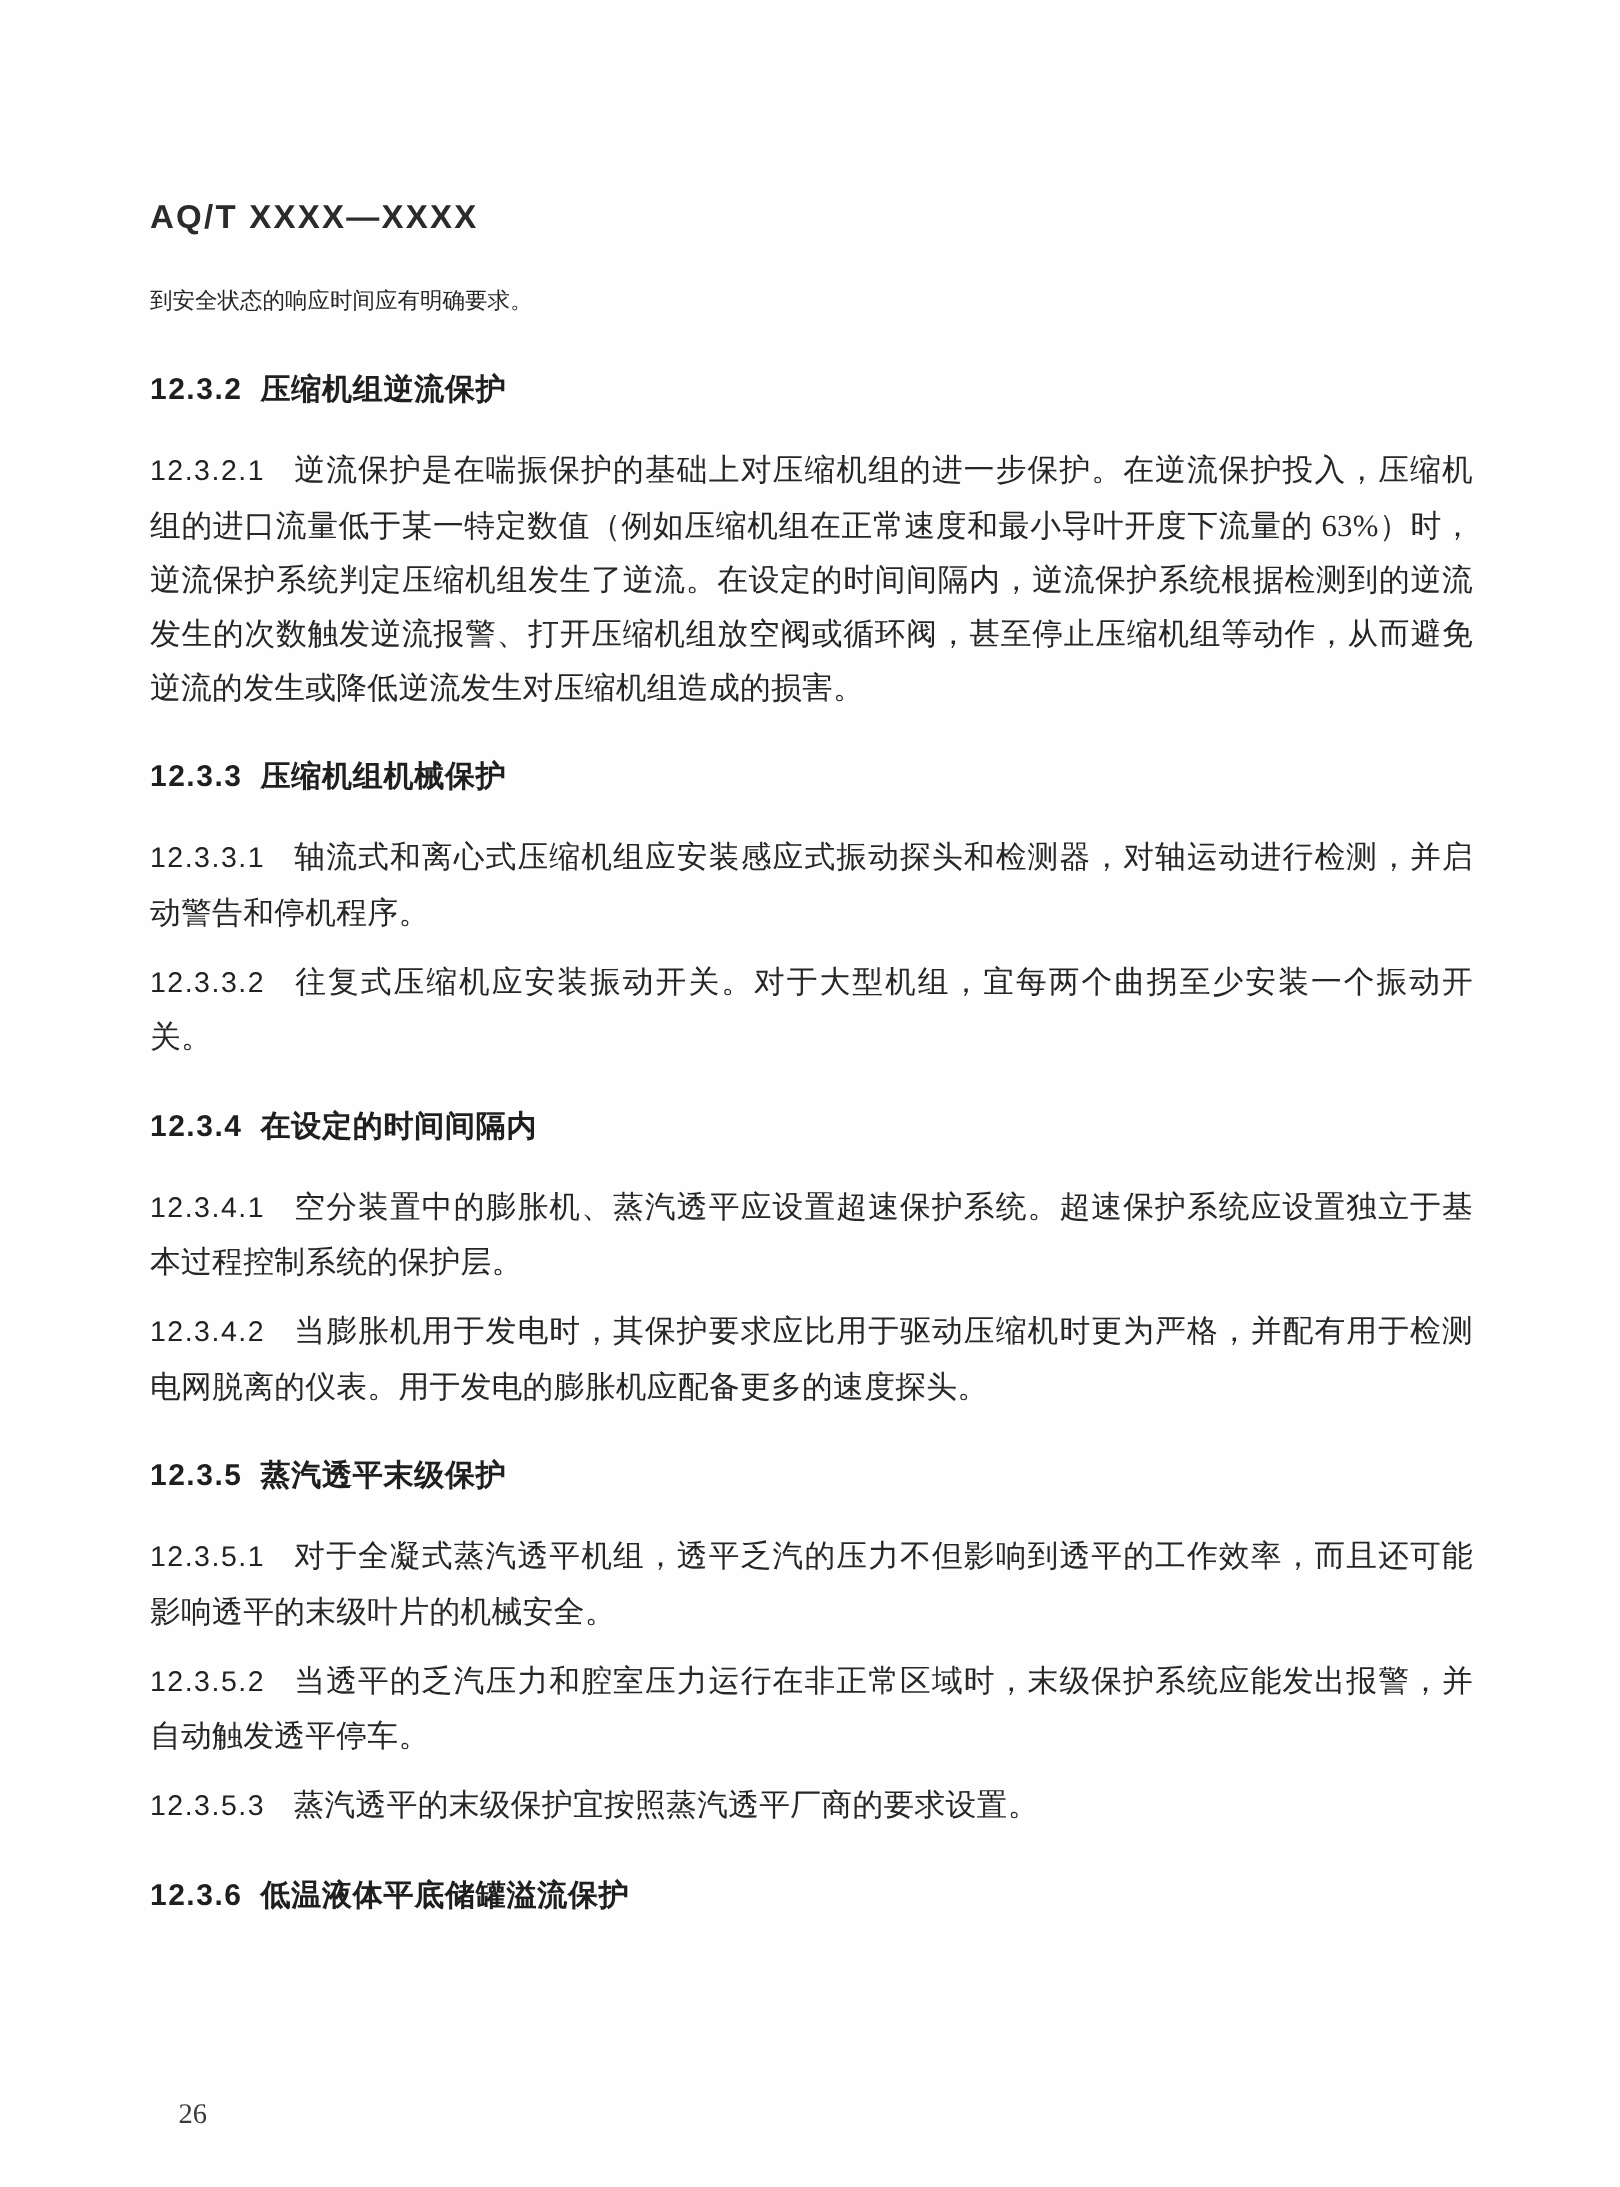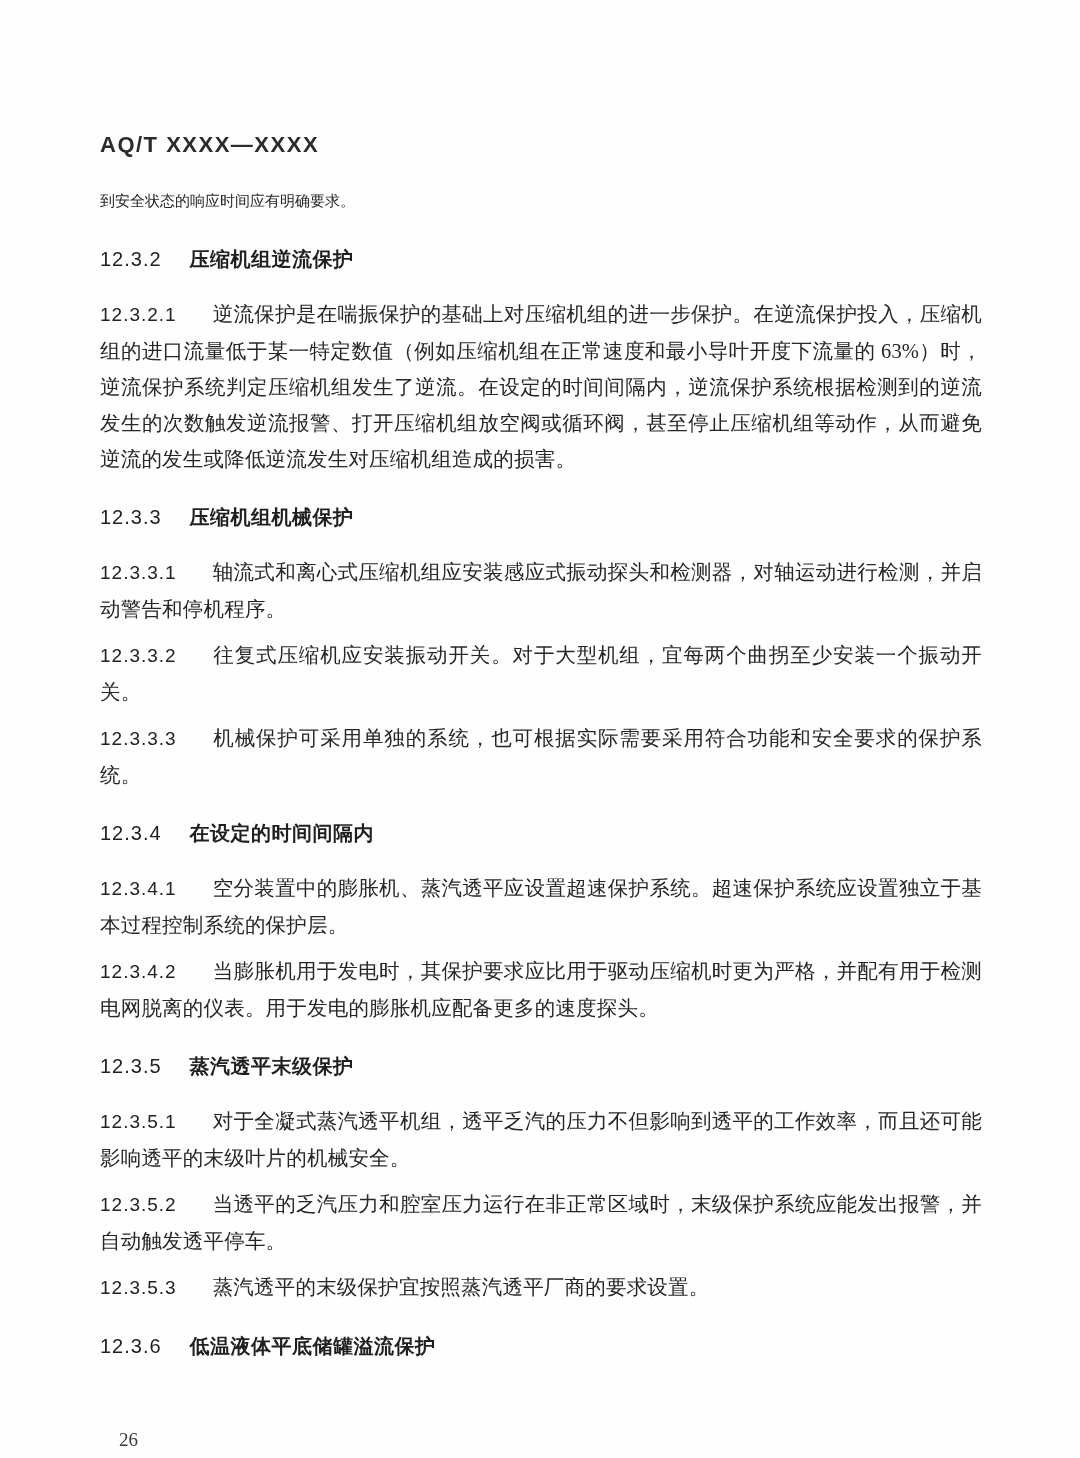--- a/index.html
+++ b/index.html
@@ -39,61 +39,60 @@
   .heading {
     margin: 27px 0 23px 0;
     font-family: "Liberation Sans", sans-serif;
     font-weight: bold;
     font-size: 20px;
     color: #1f1f1f;
     letter-spacing: 0.5px;
   }
   .heading .num {
     font-family: "Liberation Sans", sans-serif;
-    font-weight: normal;
-    margin-right: 28px;
+    font-weight: bold;
+    margin-right: 12px;
     letter-spacing: 1px;
   }
   .para {
     margin: 10px 0;
     font-size: 20.5px;
     line-height: 36px;
     text-align: justify;
     letter-spacing: 0.2px;
   }
   .para .num {
     font-family: "Liberation Sans", sans-serif;
     font-size: 19px;
     letter-spacing: 1px;
-    margin-right: 36px;
+    margin-right: 19px;
     color: #222222;
   }
   .page-number {
     position: absolute;
     left: 119px;
-    top: 1429px;
+    top: 1399px;
     font-family: "Liberation Serif", serif;
     font-size: 19px;
     color: #3a3a3a;
   }
 </style>
 </head>
 <body>
 
 <div class="page">
   <div class="content">
     <div class="doc-code">AQ/T XXXX—XXXX</div>
     <p class="intro">到安全状态的响应时间应有明确要求。</p>
     <div>
         <h3 class="heading"><span class="num">12.3.2</span><span>压缩机组逆流保护</span></h3>
         <p class="para"><span class="num">12.3.2.1</span><span>逆流保护是在喘振保护的基础上对压缩机组的进一步保护。在逆流保护投入，压缩机组的进口流量低于某一特定数值（例如压缩机组在正常速度和最小导叶开度下流量的 63%）时，逆流保护系统判定压缩机组发生了逆流。在设定的时间间隔内，逆流保护系统根据检测到的逆流发生的次数触发逆流报警、打开压缩机组放空阀或循环阀，甚至停止压缩机组等动作，从而避免逆流的发生或降低逆流发生对压缩机组造成的损害。</span></p>
         <h3 class="heading"><span class="num">12.3.3</span><span>压缩机组机械保护</span></h3>
         <p class="para"><span class="num">12.3.3.1</span><span>轴流式和离心式压缩机组应安装感应式振动探头和检测器，对轴运动进行检测，并启动警告和停机程序。</span></p>
         <p class="para"><span class="num">12.3.3.2</span><span>往复式压缩机应安装振动开关。对于大型机组，宜每两个曲拐至少安装一个振动开关。</span></p>
-        <p class="para"><span class="num">12.3.3.3</span><span>机械保护可采用单独的系统，也可根据实际需要采用符合功能和安全要求的保护系统。</span></p>
         <h3 class="heading"><span class="num">12.3.4</span><span>在设定的时间间隔内</span></h3>
         <p class="para"><span class="num">12.3.4.1</span><span>空分装置中的膨胀机、蒸汽透平应设置超速保护系统。超速保护系统应设置独立于基本过程控制系统的保护层。</span></p>
         <p class="para"><span class="num">12.3.4.2</span><span>当膨胀机用于发电时，其保护要求应比用于驱动压缩机时更为严格，并配有用于检测电网脱离的仪表。用于发电的膨胀机应配备更多的速度探头。</span></p>
         <h3 class="heading"><span class="num">12.3.5</span><span>蒸汽透平末级保护</span></h3>
         <p class="para"><span class="num">12.3.5.1</span><span>对于全凝式蒸汽透平机组，透平乏汽的压力不但影响到透平的工作效率，而且还可能影响透平的末级叶片的机械安全。</span></p>
         <p class="para"><span class="num">12.3.5.2</span><span>当透平的乏汽压力和腔室压力运行在非正常区域时，末级保护系统应能发出报警，并自动触发透平停车。</span></p>
         <p class="para"><span class="num">12.3.5.3</span><span>蒸汽透平的末级保护宜按照蒸汽透平厂商的要求设置。</span></p>
         <h3 class="heading"><span class="num">12.3.6</span><span>低温液体平底储罐溢流保护</span></h3>
       </div>
   </div>

